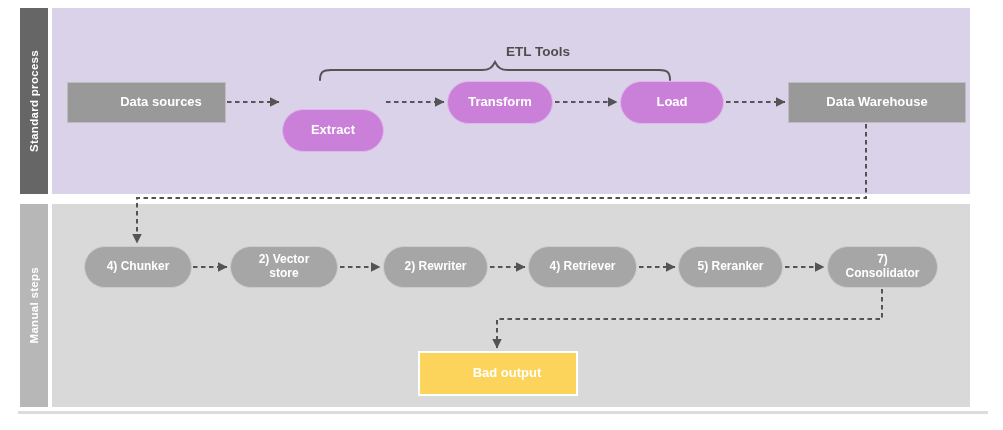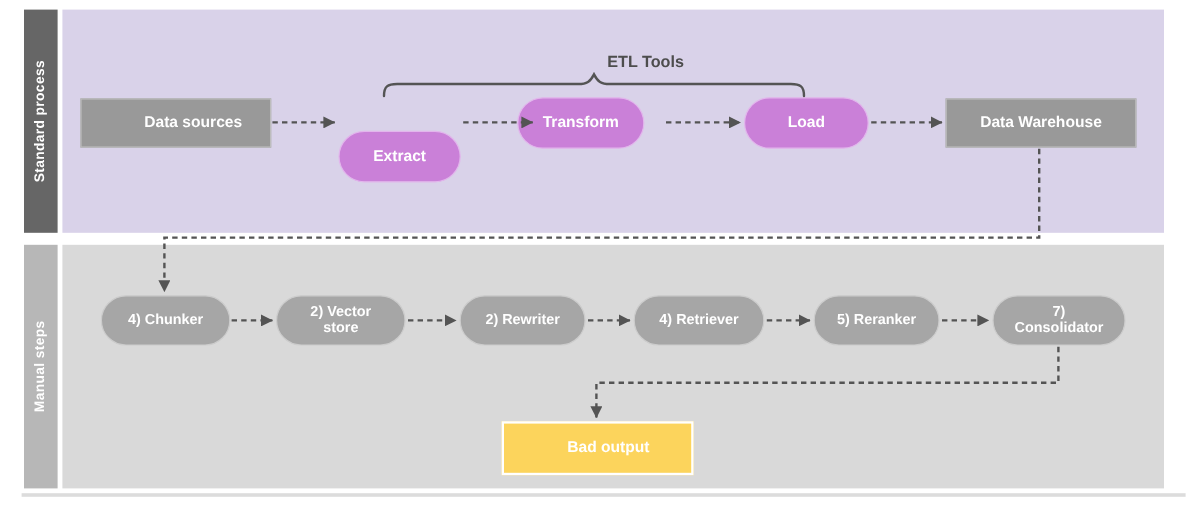--- a/index.html
+++ b/index.html
@@ -64,23 +64,23 @@
     <span class="vlabel">Manual steps</span>
   </div>
   <div class="lane-body lane2-body"></div>
 
   <div class="bottom-rule"></div>
 
   <div class="annotation-label">ETL Tools</div>
 
   <div class="node rect-gray" style="left:67px;top:82px;width:159px;height:41px;padding-left:29px;">Data sources</div>
   <div class="node pill-purple" style="left:282px;top:89px;width:102px;height:43px;margin-top:20px;">Extract</div>
-  <div class="node pill-purple" style="left:431px;top:81px;width:106px;height:43px;">Transform</div>
+  <div class="node pill-purple" style="left:447px;top:81px;width:106px;height:43px;">Transform</div>
   <div class="node pill-purple" style="left:620px;top:81px;width:104px;height:43px;">Load</div>
-  <div class="node rect-gray" style="left:788px;top:82px;width:159px;height:41px;">Data Warehouse</div>
+  <div class="node rect-gray" style="left:788px;top:82px;width:178px;height:41px;">Data Warehouse</div>
 
   <div class="node pill-step" style="left:84px;top:246px;width:108px;height:42px;">4) Chunker</div>
   <div class="node pill-step" style="left:230px;top:246px;width:108px;height:42px;">2) Vector store</div>
   <div class="node pill-step" style="left:383px;top:246px;width:105px;height:42px;">2) Rewriter</div>
   <div class="node pill-step" style="left:528px;top:246px;width:109px;height:42px;">4) Retriever</div>
   <div class="node pill-step" style="left:678px;top:246px;width:105px;height:42px;">5) Reranker</div>
   <div class="node pill-step" style="left:827px;top:246px;width:111px;height:42px;">7) Consolidator</div>
   <div class="node rect-warning" style="left:418px;top:351px;width:160px;height:45px;padding-left:18px;">Bad output</div>
 
   <svg class="connector-layer" width="1003" height="430" viewBox="0 0 1003 430">

